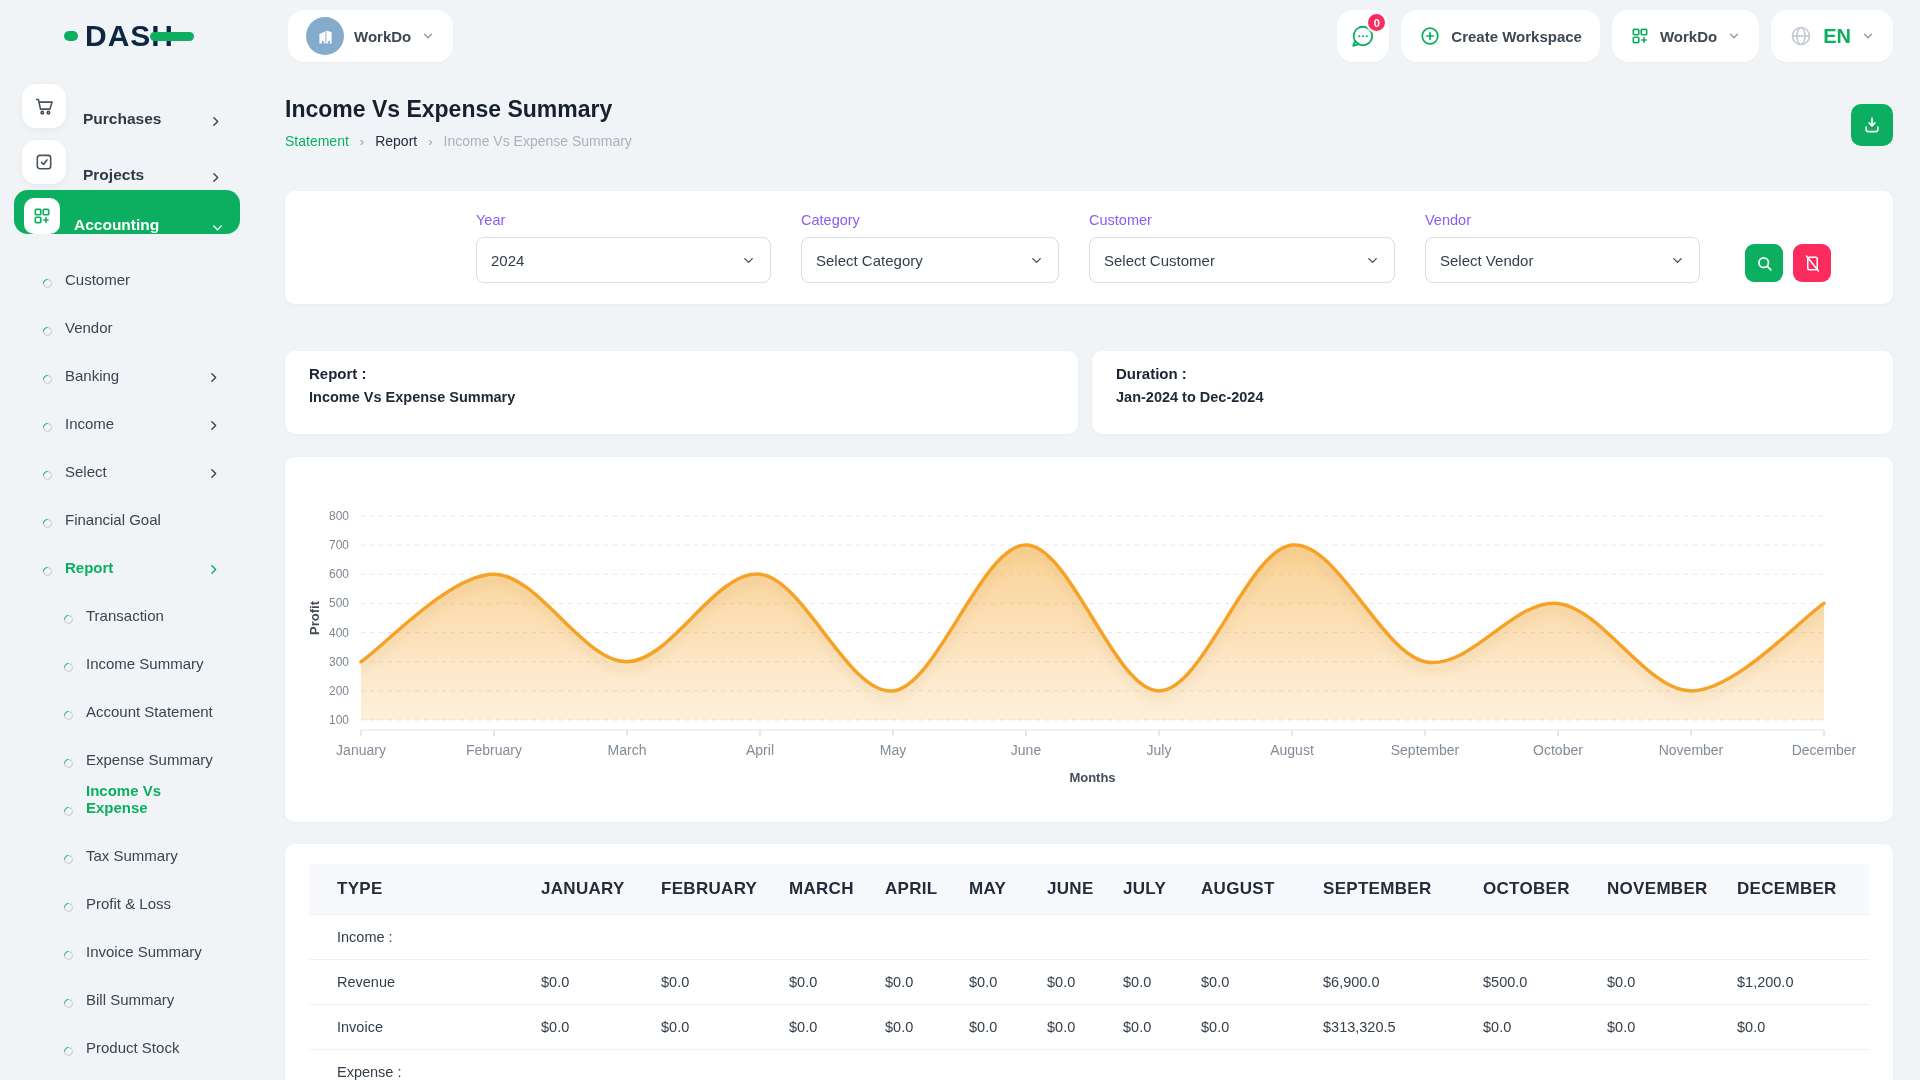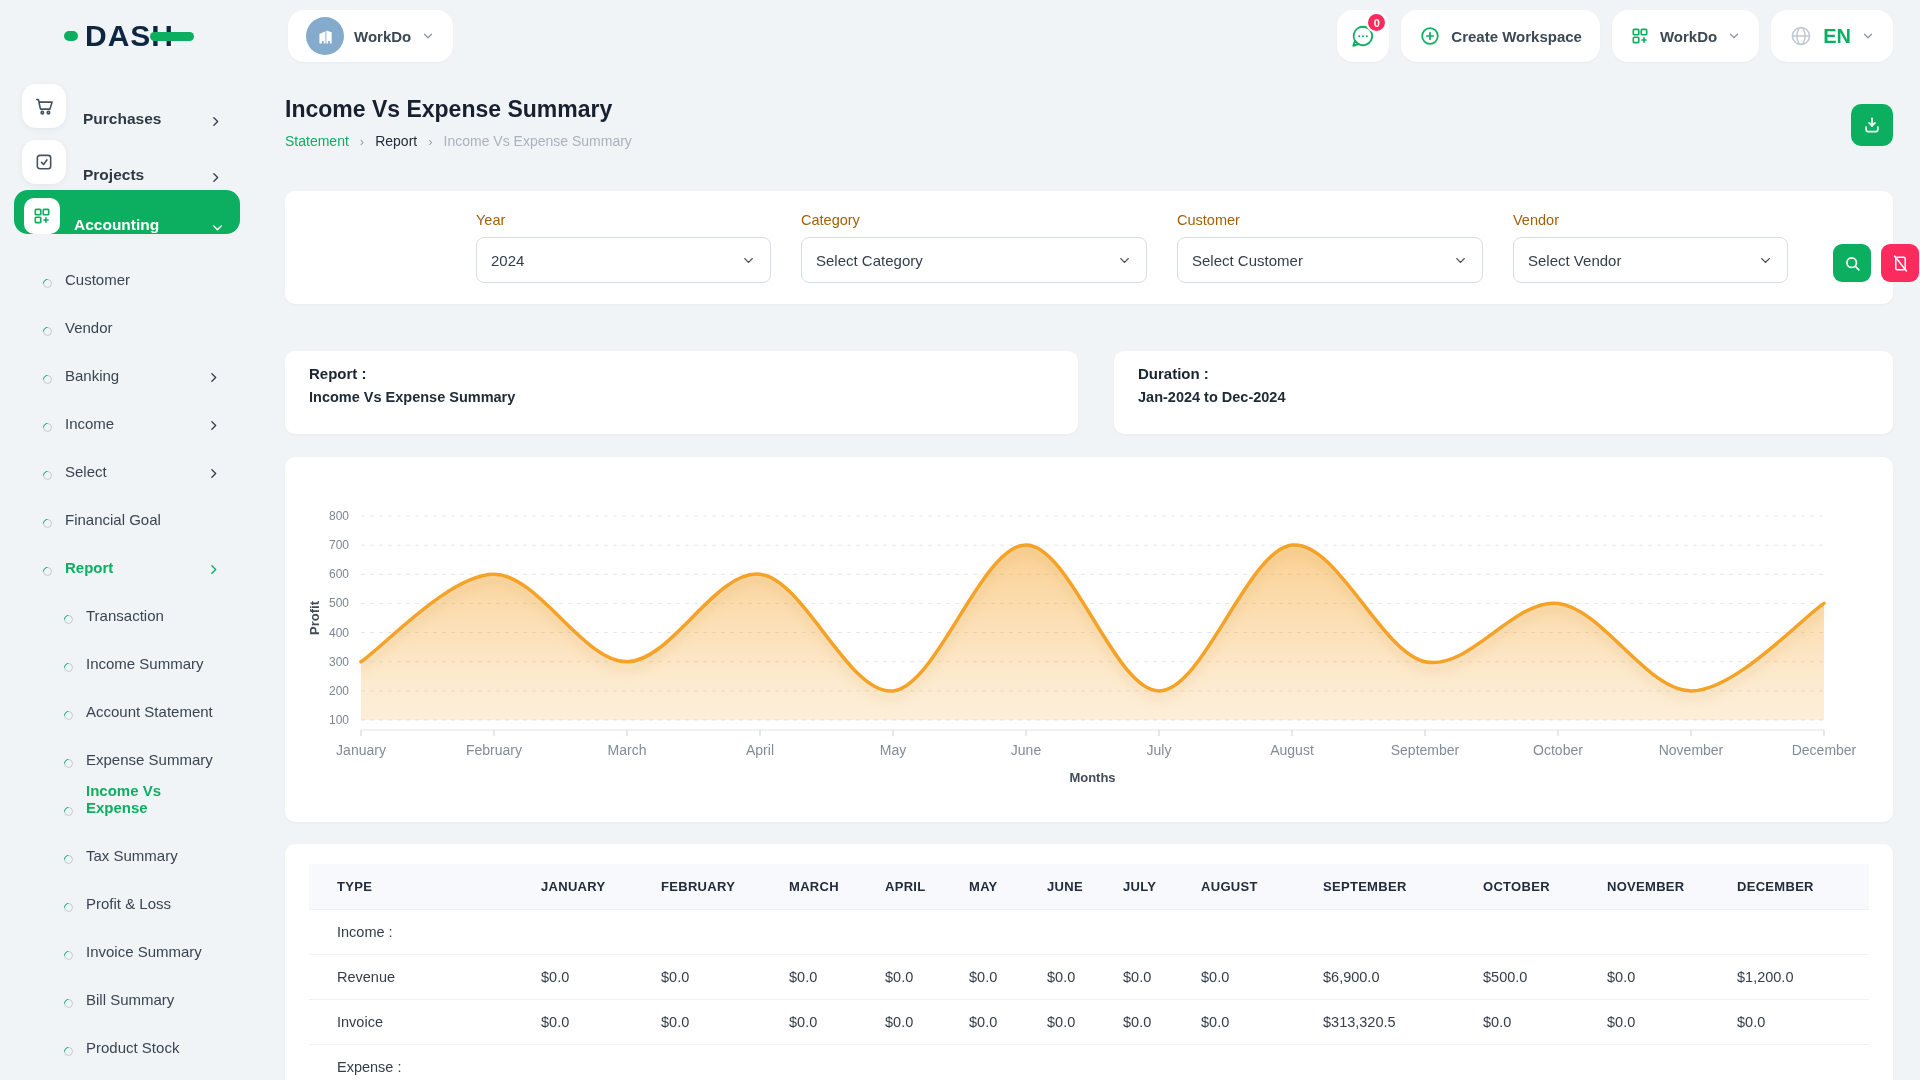--- a/index.html
+++ b/index.html
@@ -46,45 +46,45 @@
   .bc-sep{color:#97a1ad;padding:0 11px;font-size:13px}
   .bc-green{color:#0caf60;text-decoration:none;cursor:pointer}
   .bc-dark{color:#222d3a;text-decoration:none;cursor:pointer}
   .bc-current{color:#a9b2bd}
 
   .card{background:#fff;border-radius:10px;box-shadow:0 1px 3px rgba(18,28,45,.04)}
 
   .filter-card{margin-top:42px;height:113px;display:flex;align-items:center;padding-right:20px}
   .filter-group{display:flex;flex-direction:column;margin-left:30px}
   .filter-group.first{margin-left:191px}
-  .filter-group label{font-size:14.5px;color:#a16207;margin-bottom:9px;font-weight:500;cursor:default}
+  .filter-group label{font-size:14.5px;color:#8b5cf6;margin-bottom:9px;font-weight:500;cursor:default}
   .select{height:46px;border:1px solid #d9dee4;border-radius:8px;display:flex;align-items:center;justify-content:space-between;padding:0 14px;font-size:15px;color:#333f4c;background:#fff;cursor:pointer}
   .select .chev-sm{color:#444e5a}
-  .w-year{width:295px}.w-cat{width:346px}.w-cust{width:306px}.w-vend{width:275px}
+  .w-year{width:295px}.w-cat{width:258px}.w-cust{width:306px}.w-vend{width:275px}
   .filter-actions{display:flex;gap:10px;margin-left:45px;margin-top:31px}
   .sq-btn{width:38px;height:38px;border-radius:9px;border:none;display:flex;align-items:center;justify-content:center;cursor:pointer}
   .sq-btn.green{background:#0caf60}
   .sq-btn.pink{background:#fb2c5d}
 
-  .summary-row{display:flex;gap:36px;margin-top:47px}
+  .summary-row{display:flex;gap:14px;margin-top:47px}
   .sum-card{height:83px;padding:14px 24px}
   .sum-card.left{width:793px;flex:none}
   .sum-card.right{flex:1}
   .card-title{font-size:15px;font-weight:700;color:#1a2433}
   .card-value{font-size:14.5px;font-weight:700;color:#202b38;margin-top:7px}
 
   .chart-card{margin-top:23px;height:365px;padding:12px 0 0 20px}
   svg text{font-family:"Liberation Sans","DejaVu Sans",sans-serif}
   .ytick{font-size:12px;fill:#7c8691}
   .xtick{font-size:14px;fill:#828c97}
   .axis-title{font-size:13px;font-weight:700;fill:#424d59}
 
   .table-card{margin-top:22px;padding:20px 24px;height:420px;overflow:hidden}
   table{border-collapse:collapse;table-layout:fixed;width:1560px}
-  th{background:#f8f9fc;font-size:13px;font-weight:700;color:#222c3a;text-align:left;padding:15px 12px;letter-spacing:.3px;border-bottom:1px solid #eef1f5}
+  th{background:#f8f9fc;font-size:17px;font-weight:700;color:#222c3a;text-align:left;padding:15px 12px;letter-spacing:.3px;border-bottom:1px solid #eef1f5}
   td{padding:14px 12px;font-size:14.5px;color:#333e4a;border-bottom:1px solid #eef1f5}
   th:first-child,td:first-child{padding-left:28px}
 </style>
 </head>
 <body>
 
 <div class="app">
 
   <aside class="sidebar">
     <div class="logo">

